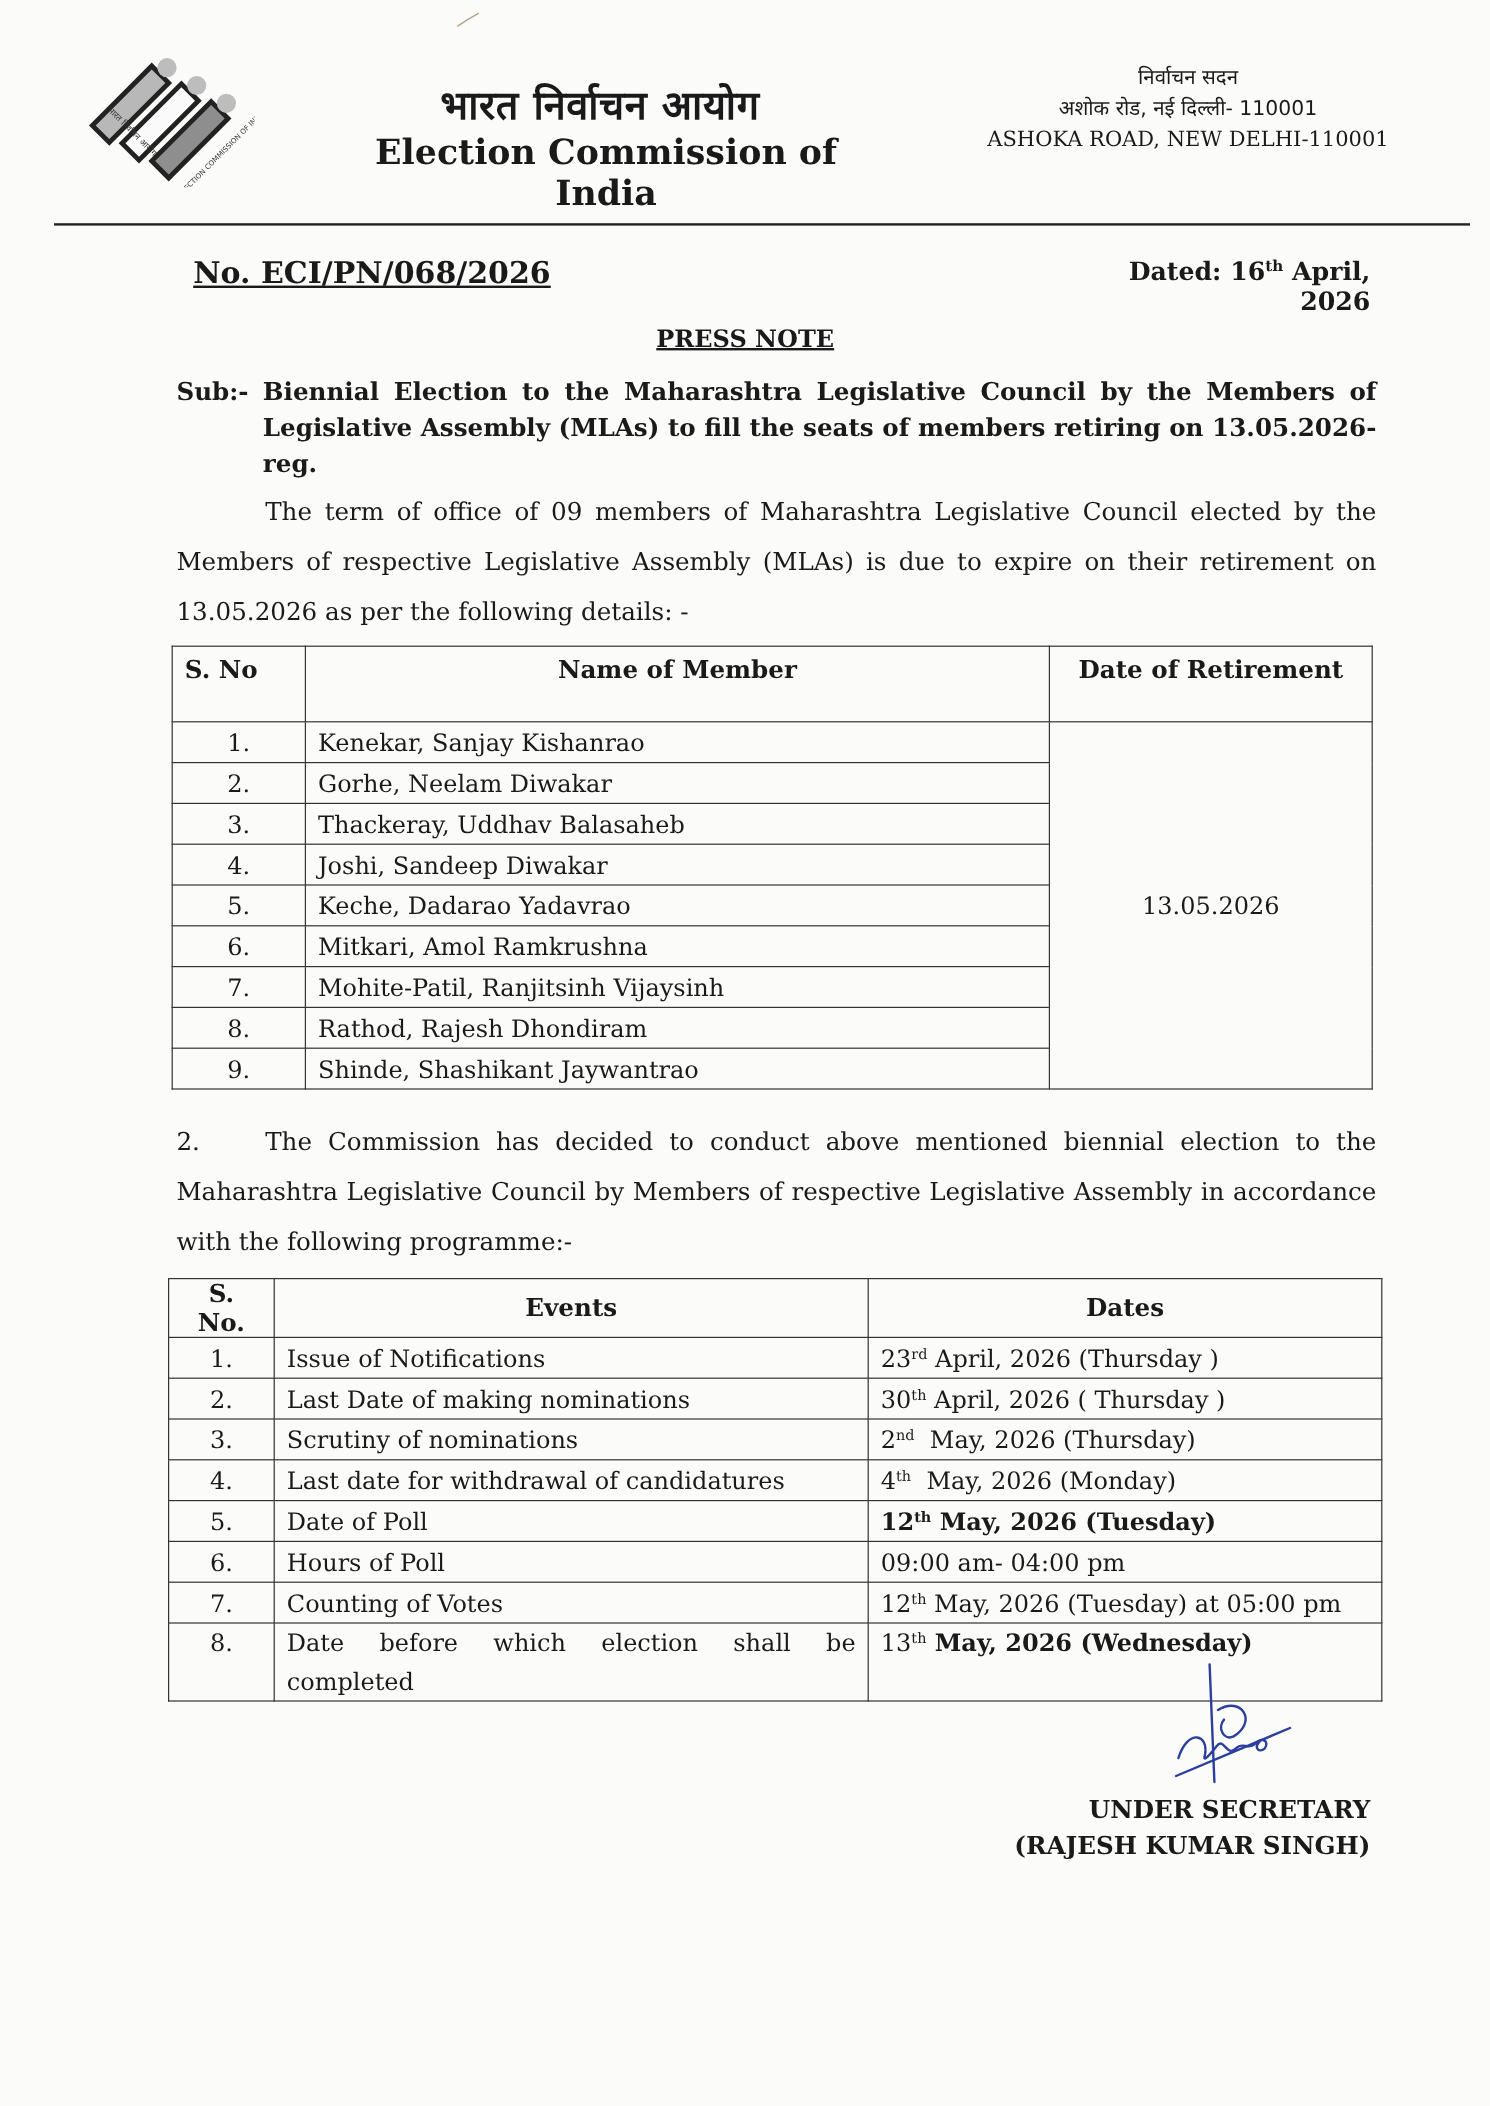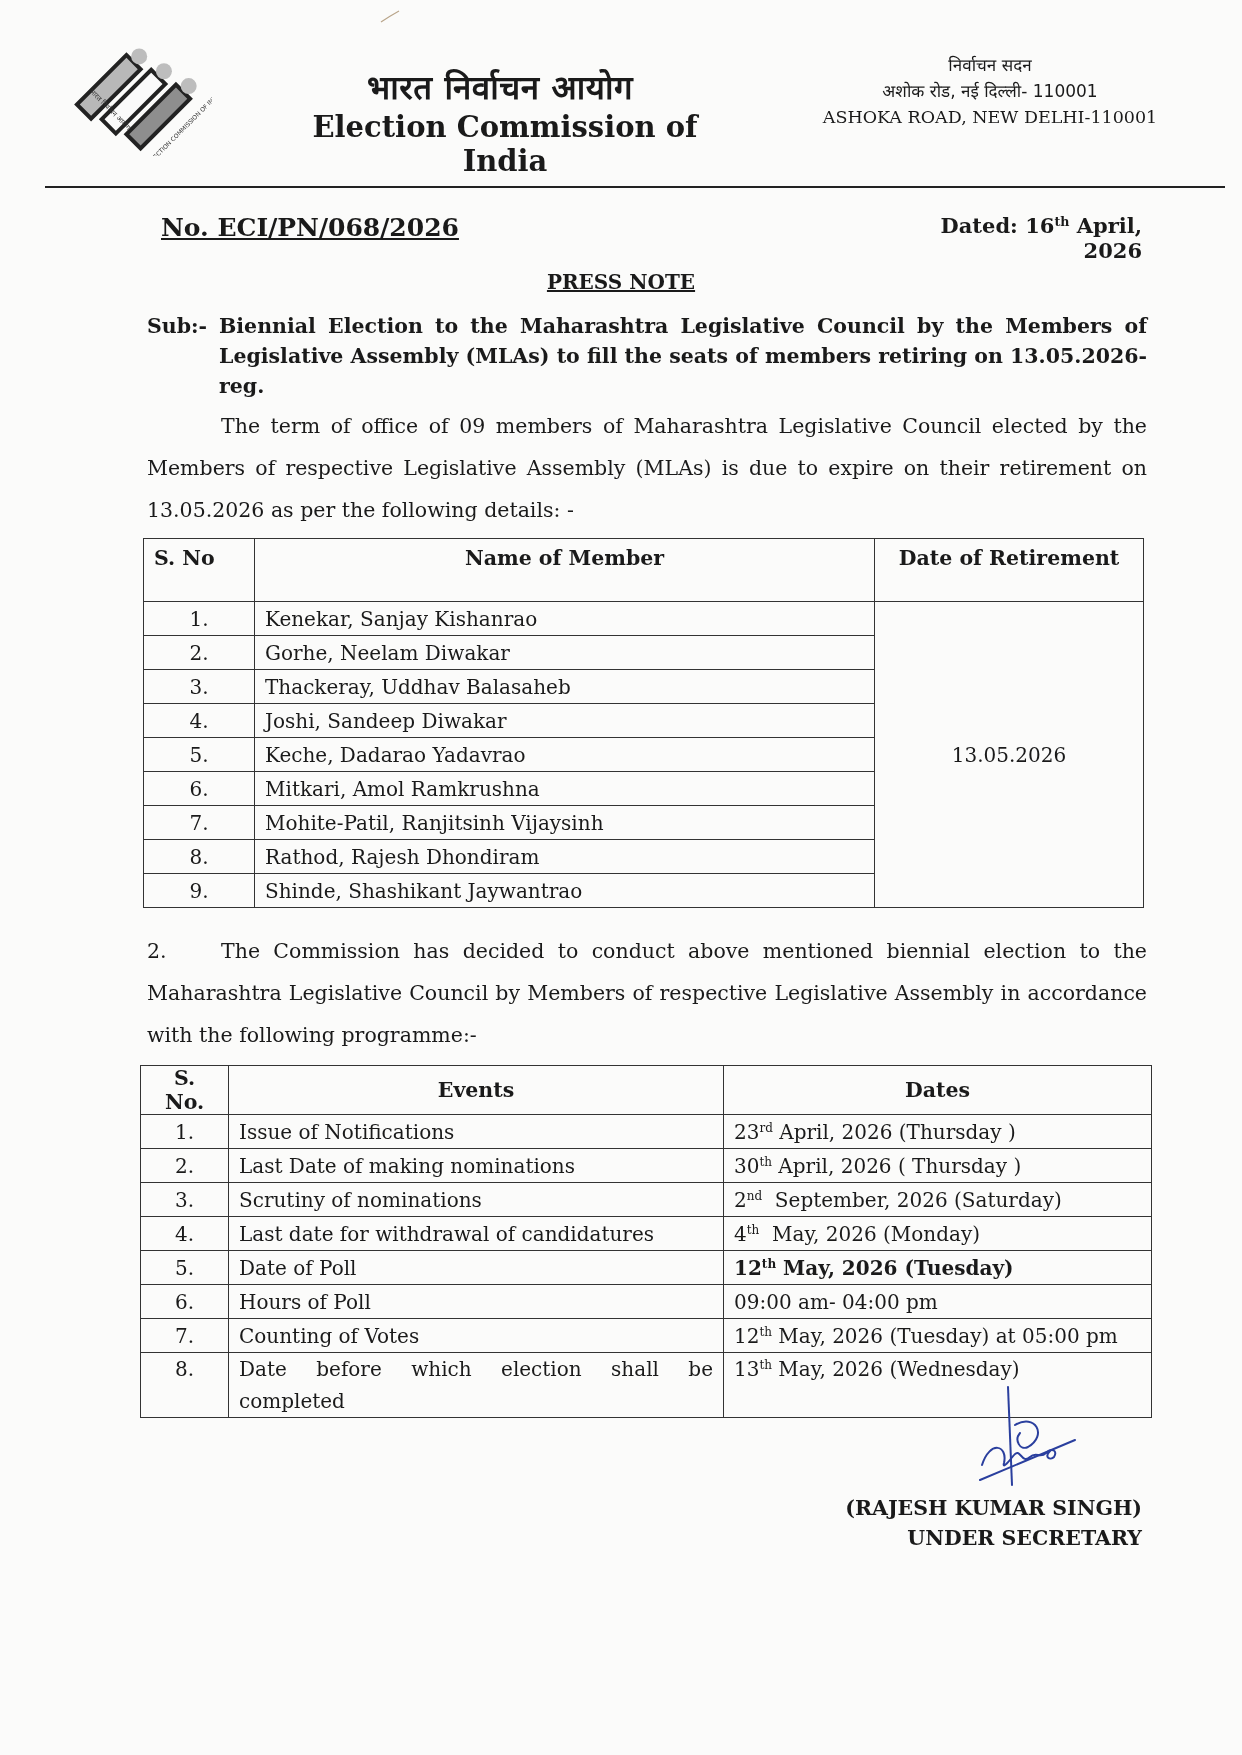--- a/index.html
+++ b/index.html
@@ -161,21 +161,21 @@
         <td><span>23</span><sup>rd</sup><span style="white-space: pre;"> April, 2026 (Thursday )</span></td>
       </tr>
       <tr>
         <td class="sn">2.</td>
         <td class="ev">Last Date of making nominations</td>
         <td><span>30</span><sup>th</sup><span style="white-space: pre;"> April, 2026 ( Thursday )</span></td>
       </tr>
       <tr>
         <td class="sn">3.</td>
         <td class="ev">Scrutiny of nominations</td>
-        <td><span>2</span><sup>nd</sup><span style="white-space: pre;">  September, 2026 (Saturday)</span></td>
+        <td><span>2</span><sup>nd</sup><span style="white-space: pre;">  May, 2026 (Thursday)</span></td>
       </tr>
       <tr>
         <td class="sn">4.</td>
         <td class="ev">Last date for withdrawal of candidatures</td>
         <td><span>4</span><sup>th</sup><span style="white-space: pre;">  May, 2026 (Monday)</span></td>
       </tr>
       <tr>
         <td class="sn">5.</td>
         <td class="ev">Date of Poll</td>
         <td class="bold"><span>12</span><sup>th</sup><span style="white-space: pre;"> May, 2026 (Tuesday)</span></td>
@@ -186,31 +186,31 @@
         <td><span>09:00 am- 04:00 pm</span></td>
       </tr>
       <tr>
         <td class="sn">7.</td>
         <td class="ev">Counting of Votes</td>
         <td><span>12</span><sup>th</sup><span style="white-space: pre;"> May, 2026 (Tuesday) at 05:00 pm</span></td>
       </tr>
       <tr>
         <td class="sn top">8.</td>
         <td class="ev justify"><span class="first">Date before which election shall be</span><span>completed</span></td>
-        <td class="top"><span>13</span><sup>th</sup><span style="white-space: pre;"> May, 2026 (Wednesday)</span></td>
+        <td class="top"><span>13</span><sup>th</sup><span style="white-space: pre; font-weight: bold;"> May, 2026 (Wednesday)</span></td>
       </tr>
     </tbody>
 </table>
 
 <div class="abs sig">
   <svg width="130" height="110" viewBox="0 0 130 110">
     <g fill="none" stroke="#2a3f9e" stroke-width="2" stroke-linecap="round">
       <path d="M48 2 L52 100"></path>
       <path d="M20 95 L115 55"></path>
       <path d="M55 40 C75 28 88 50 68 62 C60 66 54 55 60 48"></path>
       <path d="M22 80 C30 55 48 60 44 78 C42 85 50 75 54 70 C60 62 62 80 70 72 C76 66 80 74 86 68 C92 62 98 66 94 72 C90 76 84 72 90 66"></path>
     </g>
   </svg>
 </div>
 <div class="abs signame">
+  <div>UNDER SECRETARY</div>
   <div>(RAJESH KUMAR SINGH)</div>
-  <div>UNDER SECRETARY</div>
 </div>
 
 </body></html>

